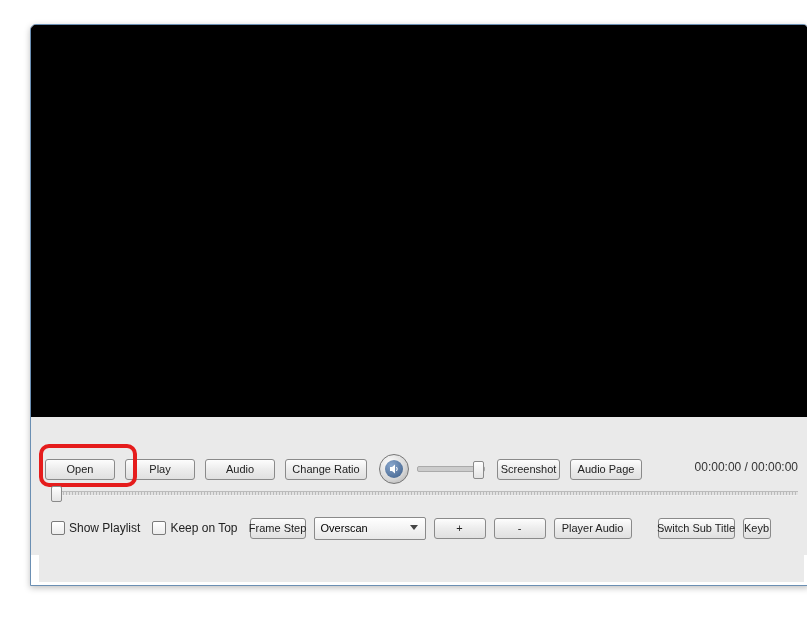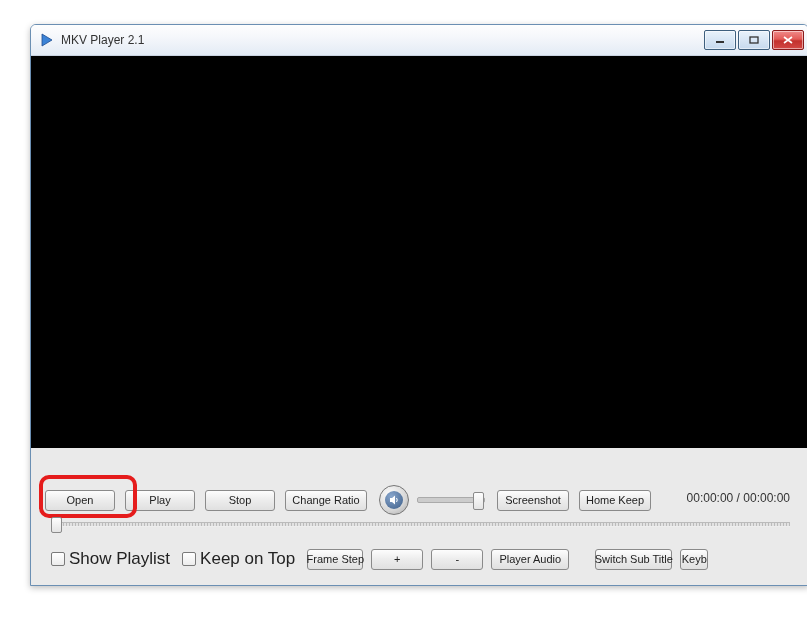--- a/index.html
+++ b/index.html
@@ -62,21 +62,21 @@
   }
   .video-area {
     position: absolute;
     left: 0; top: 0; right: 0;
     height: 390px;
     background: #000;
     border: 1px solid #000;
   }
   .inner-frame {
     position: absolute;
-    left: 8px; top: 397px; right: 12px;
+    left: 8px; top: 397px; right: 4px;
     height: 160px;
     background: #eaeaea;
   }
   .row1 {
     position: absolute;
     left: 6px; top: 30px; right: 6px;
     height: 34px;
     display: flex;
     align-items: center;
   }
@@ -89,21 +89,21 @@
     color: #222;
     padding: 0 12px;
     box-sizing: border-box;
     display: inline-flex;
     align-items: center;
     justify-content: center;
     white-space: nowrap;
   }
   .row1 .btn { width: 70px; margin-right: 10px; }
   .row1 .btn.change-ratio { width: 82px; text-align: center; }
-  .row1 .btn.screenshot { width: 72px; }
+  .row1 .btn.screenshot { width: 63px; }
   .row1 .btn.homepage { width: 72px; }
 
   .highlight-open {
     position: absolute;
     left: 0px; top: 22px;
     width: 90px; height: 35px;
     border: 4px solid #e51c1c;
     border-radius: 10px;
     pointer-events: none;
   }
@@ -180,21 +180,21 @@
     position: absolute;
     left: 12px; top: 92px; right: 0;
     height: 28px;
     display: flex;
     align-items: center;
     gap: 8px;
   }
   .checkbox {
     display: inline-flex;
     align-items: center;
-    font-size: 17px;
+    font-size: 12px;
     color: #222;
     gap: 4px;
     margin-right: 4px;
   }
   .checkbox .box {
     width: 12px; height: 12px;
     border: 1px solid #7a7a7a;
     background: linear-gradient(to bottom,#fff,#ececec);
     border-radius: 2px;
   }
@@ -220,74 +220,48 @@
   }
   .btn.plus, .btn.minus { width: 52px; }
   .btn.switch-audio { width: 78px; }
   .btn.switch-sub { width: 77px; margin-left: 18px; }
   .btn.keyb { width: 28px; padding:0 4px; }
 </style>
 </head>
 <body>
 
 <div class="window">
-  <div class="titlebar">
-    <span class="app-icon">
-      <svg viewBox="0 0 16 16" width="16" height="16">
-        <path d="M3 2 L13 8 L3 14 Z" fill="#3b82d6" stroke="#1e4d8f" stroke-width="0.8"></path>
-      </svg>
-    </span>
-    <span class="title">MKV Player 2.1</span>
-    <span class="spacer"></span>
-    <div class="win-controls">
-      <div class="win-btn">
-        <svg width="10" height="8">
-            <line x1="1" y1="6" x2="9" y2="6" stroke="#333" stroke-width="2"></line>
-          </svg>
-      </div>
-      <div class="win-btn">
-        <svg width="10" height="8">
-            <rect x="1" y="1" width="8" height="6" fill="none" stroke="#333" stroke-width="1.3"></rect>
-          </svg>
-      </div>
-      <div class="win-btn close">
-        <svg width="10" height="8">
-            <path d="M1 1 L9 7 M9 1 L1 7" stroke="#fff" stroke-width="1.6"></path>
-          </svg>
-      </div>
-    </div>
-  </div>
 
   <div class="content">
     <div class="video-area"></div>
 
     <div class="inner-frame">
 
       <div class="row1">
         <button class="btn">Open</button>
         <button class="btn">Play</button>
-        <button class="btn">Stop</button>
+        <button class="btn">Audio</button>
         <button class="btn change-ratio">Change Ratio</button>
 
         <div class="mute-icon-wrap">
           <div class="mute-inner">
             <svg width="12" height="12" viewBox="0 0 12 12">
               <path d="M2 4 L4 4 L7 1.5 L7 10.5 L4 8 L2 8 Z" fill="#fff"></path>
               <path d="M8.5 4 Q10 6 8.5 8" stroke="#fff" stroke-width="1" fill="none"></path>
             </svg>
           </div>
         </div>
 
         <div class="vol-slider">
           <div class="vol-track"></div>
           <div class="vol-thumb"></div>
         </div>
 
         <button class="btn screenshot">Screenshot</button>
-        <button class="btn homepage">Home Keep</button>
+        <button class="btn homepage">Audio Page</button>
 
         <span class="time-display">
           <span>00:00:00</span><span> / </span><span>00:00:00</span>
         </span>
       </div>
 
       <div class="highlight-open"></div>
 
       <div class="seek-bar">
         <div class="seek-track"></div>
@@ -297,20 +271,28 @@
       <div class="row2">
         <label class="checkbox">
           <span class="box"></span>
           <span>Show Playlist</span>
         </label>
         <label class="checkbox">
           <span class="box"></span>
           <span>Keep on Top</span>
         </label>
         <button class="btn frame-step">Frame Step</button>
+        <div class="select">
+          <span>Overscan</span>
+          <span class="dd-arrow">
+            <svg width="8" height="6">
+                <path d="M0 0 L8 0 L4 5 Z" fill="#444"></path>
+              </svg>
+          </span>
+        </div>
         <button class="btn plus">+</button>
         <button class="btn minus">-</button>
         <button class="btn switch-audio">Player Audio</button>
         <button class="btn switch-sub">Switch Sub Title</button>
         <button class="btn keyb">Keyb</button>
       </div>
 
     </div>
   </div>
 </div>

